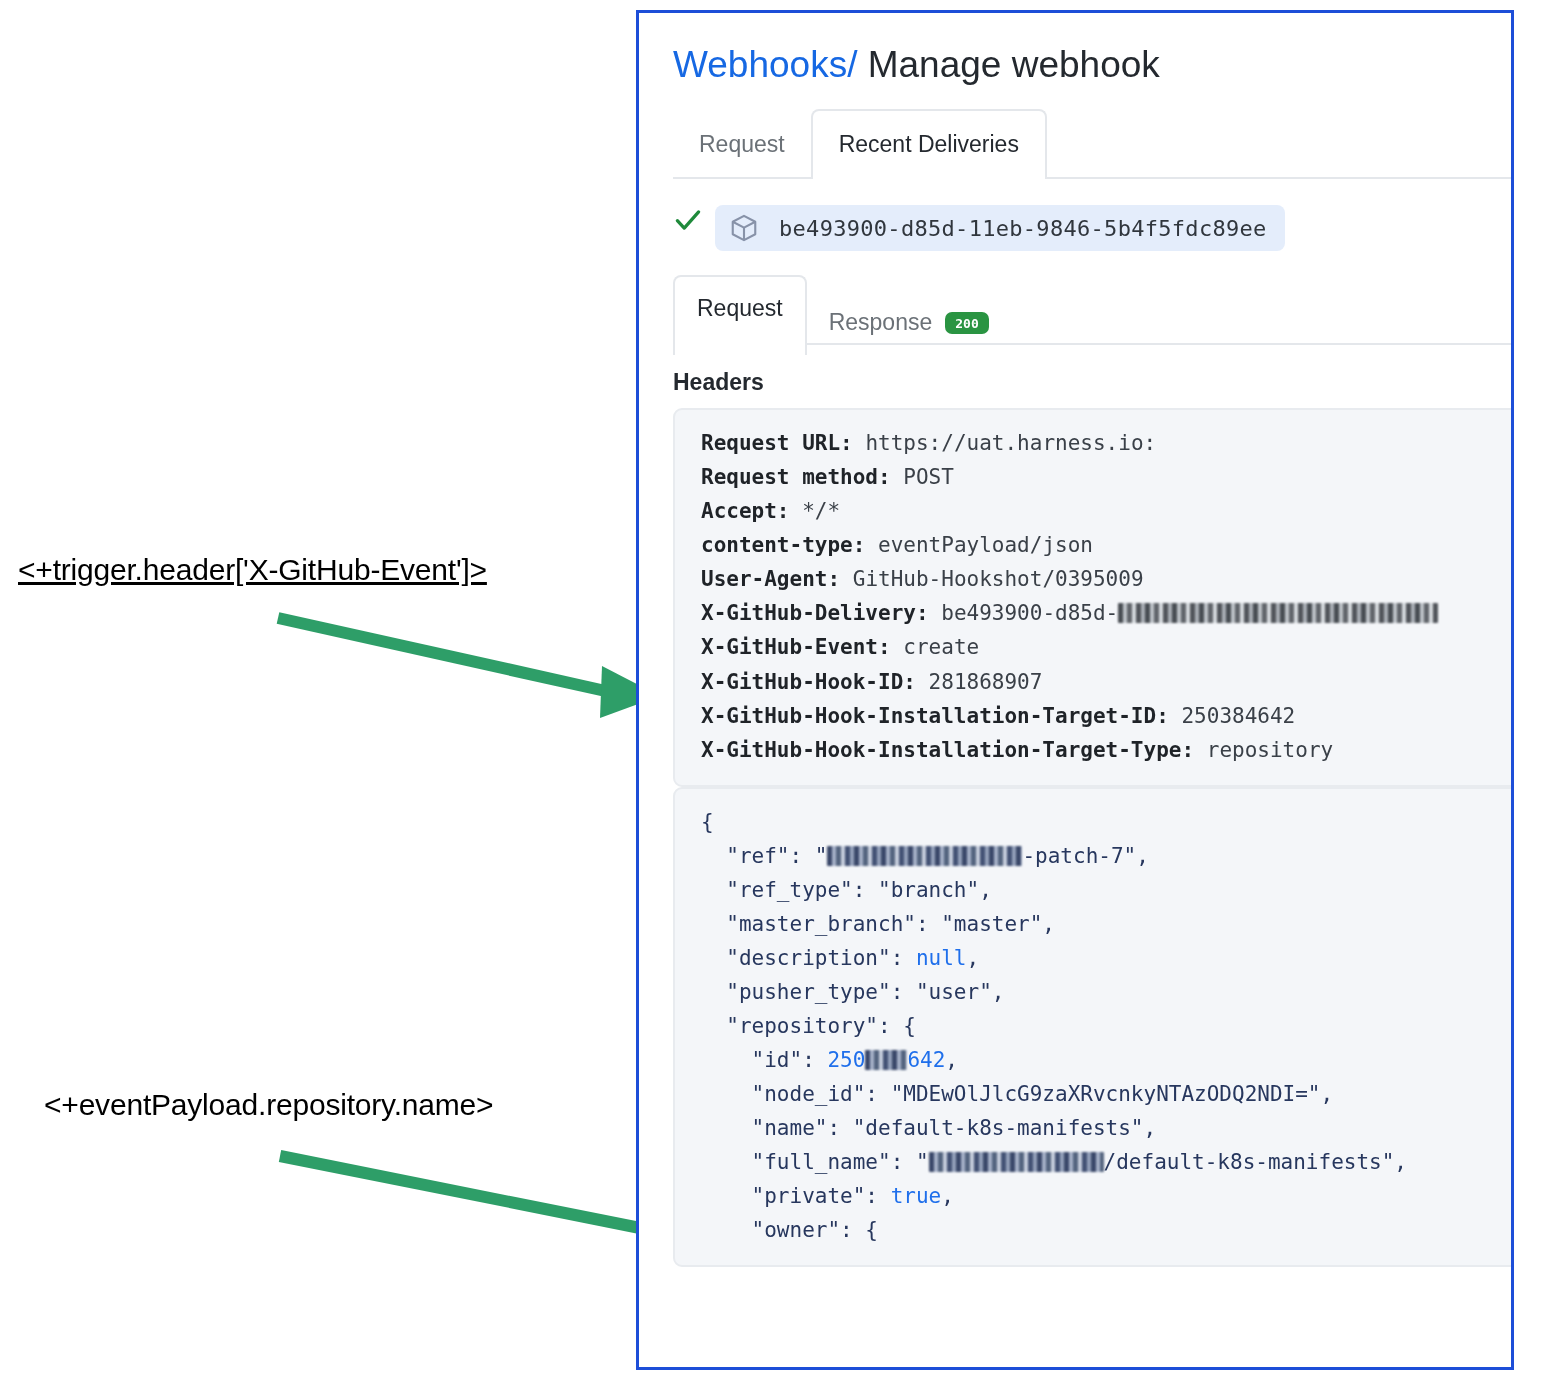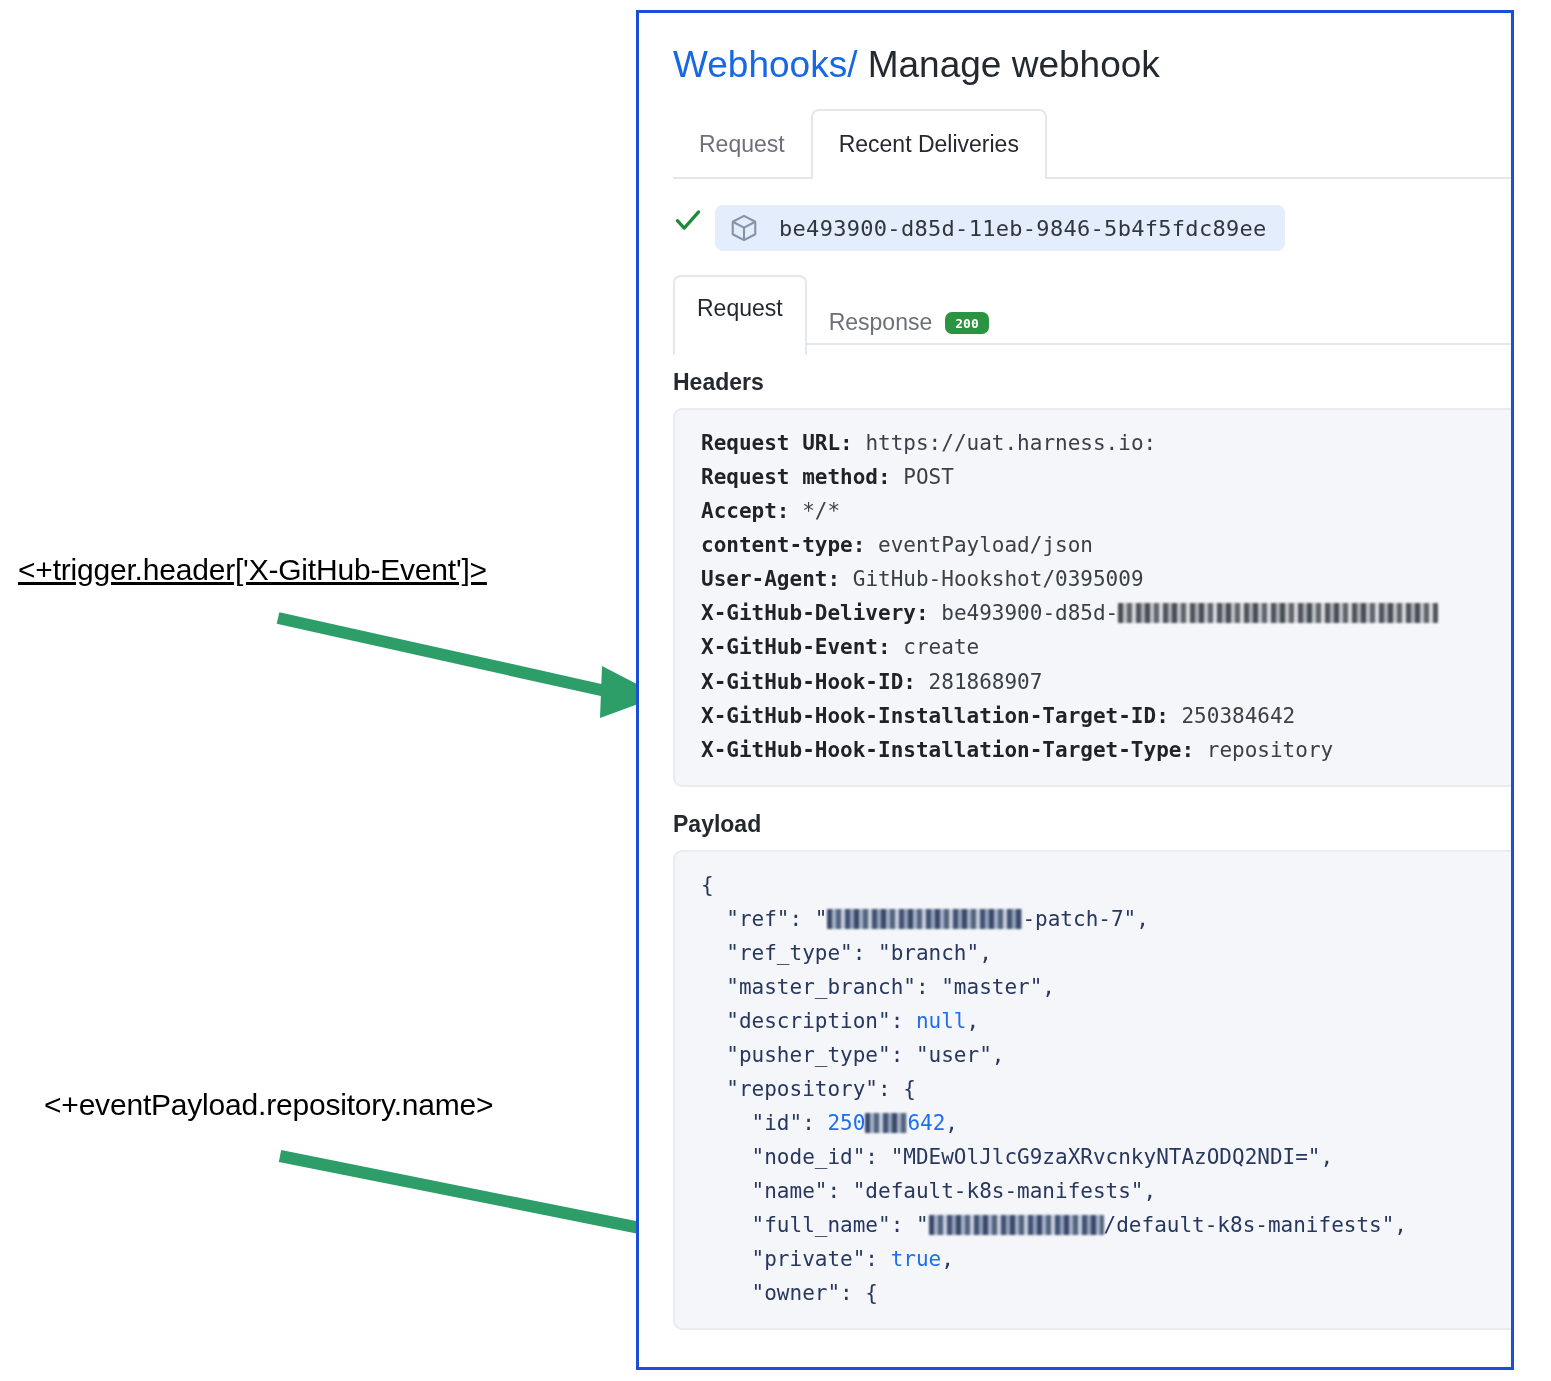--- a/index.html
+++ b/index.html
@@ -308,21 +308,20 @@
 <span class="hk">Request method:</span> <span class="hv">POST</span>
 <span class="hk">Accept:</span> <span class="hv">*/*</span>
 <span class="hk">content-type:</span> <span class="hv">eventPayload/json</span>
 <span class="hk">User-Agent:</span> <span class="hv">GitHub-Hookshot/0395009</span>
 <span class="hk">X-GitHub-Delivery:</span> <span class="hv">be493900-d85d-</span><span class="redact gray" style="width:320px"></span>
 <span class="hk">X-GitHub-Event:</span> <span class="hv">create</span>
 <span class="hk">X-GitHub-Hook-ID:</span> <span class="hv">281868907</span>
 <span class="hk">X-GitHub-Hook-Installation-Target-ID:</span> <span class="hv">250384642</span>
 <span class="hk">X-GitHub-Hook-Installation-Target-Type:</span> <span class="hv">repository</span></div>
 
-    <div class="section-label">Payload</div>
 
     <div class="payloadbox">{
   "ref": "<span class="redact" style="width:195px"></span>-patch-7",
   "ref_type": "branch",
   "master_branch": "master",
   "description": <span class="lit">null</span>,
   "pusher_type": "user",
   "repository": {
     "id": <span class="lit">250<span class="redact" style="width:42px"></span>642</span>,
     "node_id": "MDEwOlJlcG9zaXRvcnkyNTAzODQ2NDI=",

